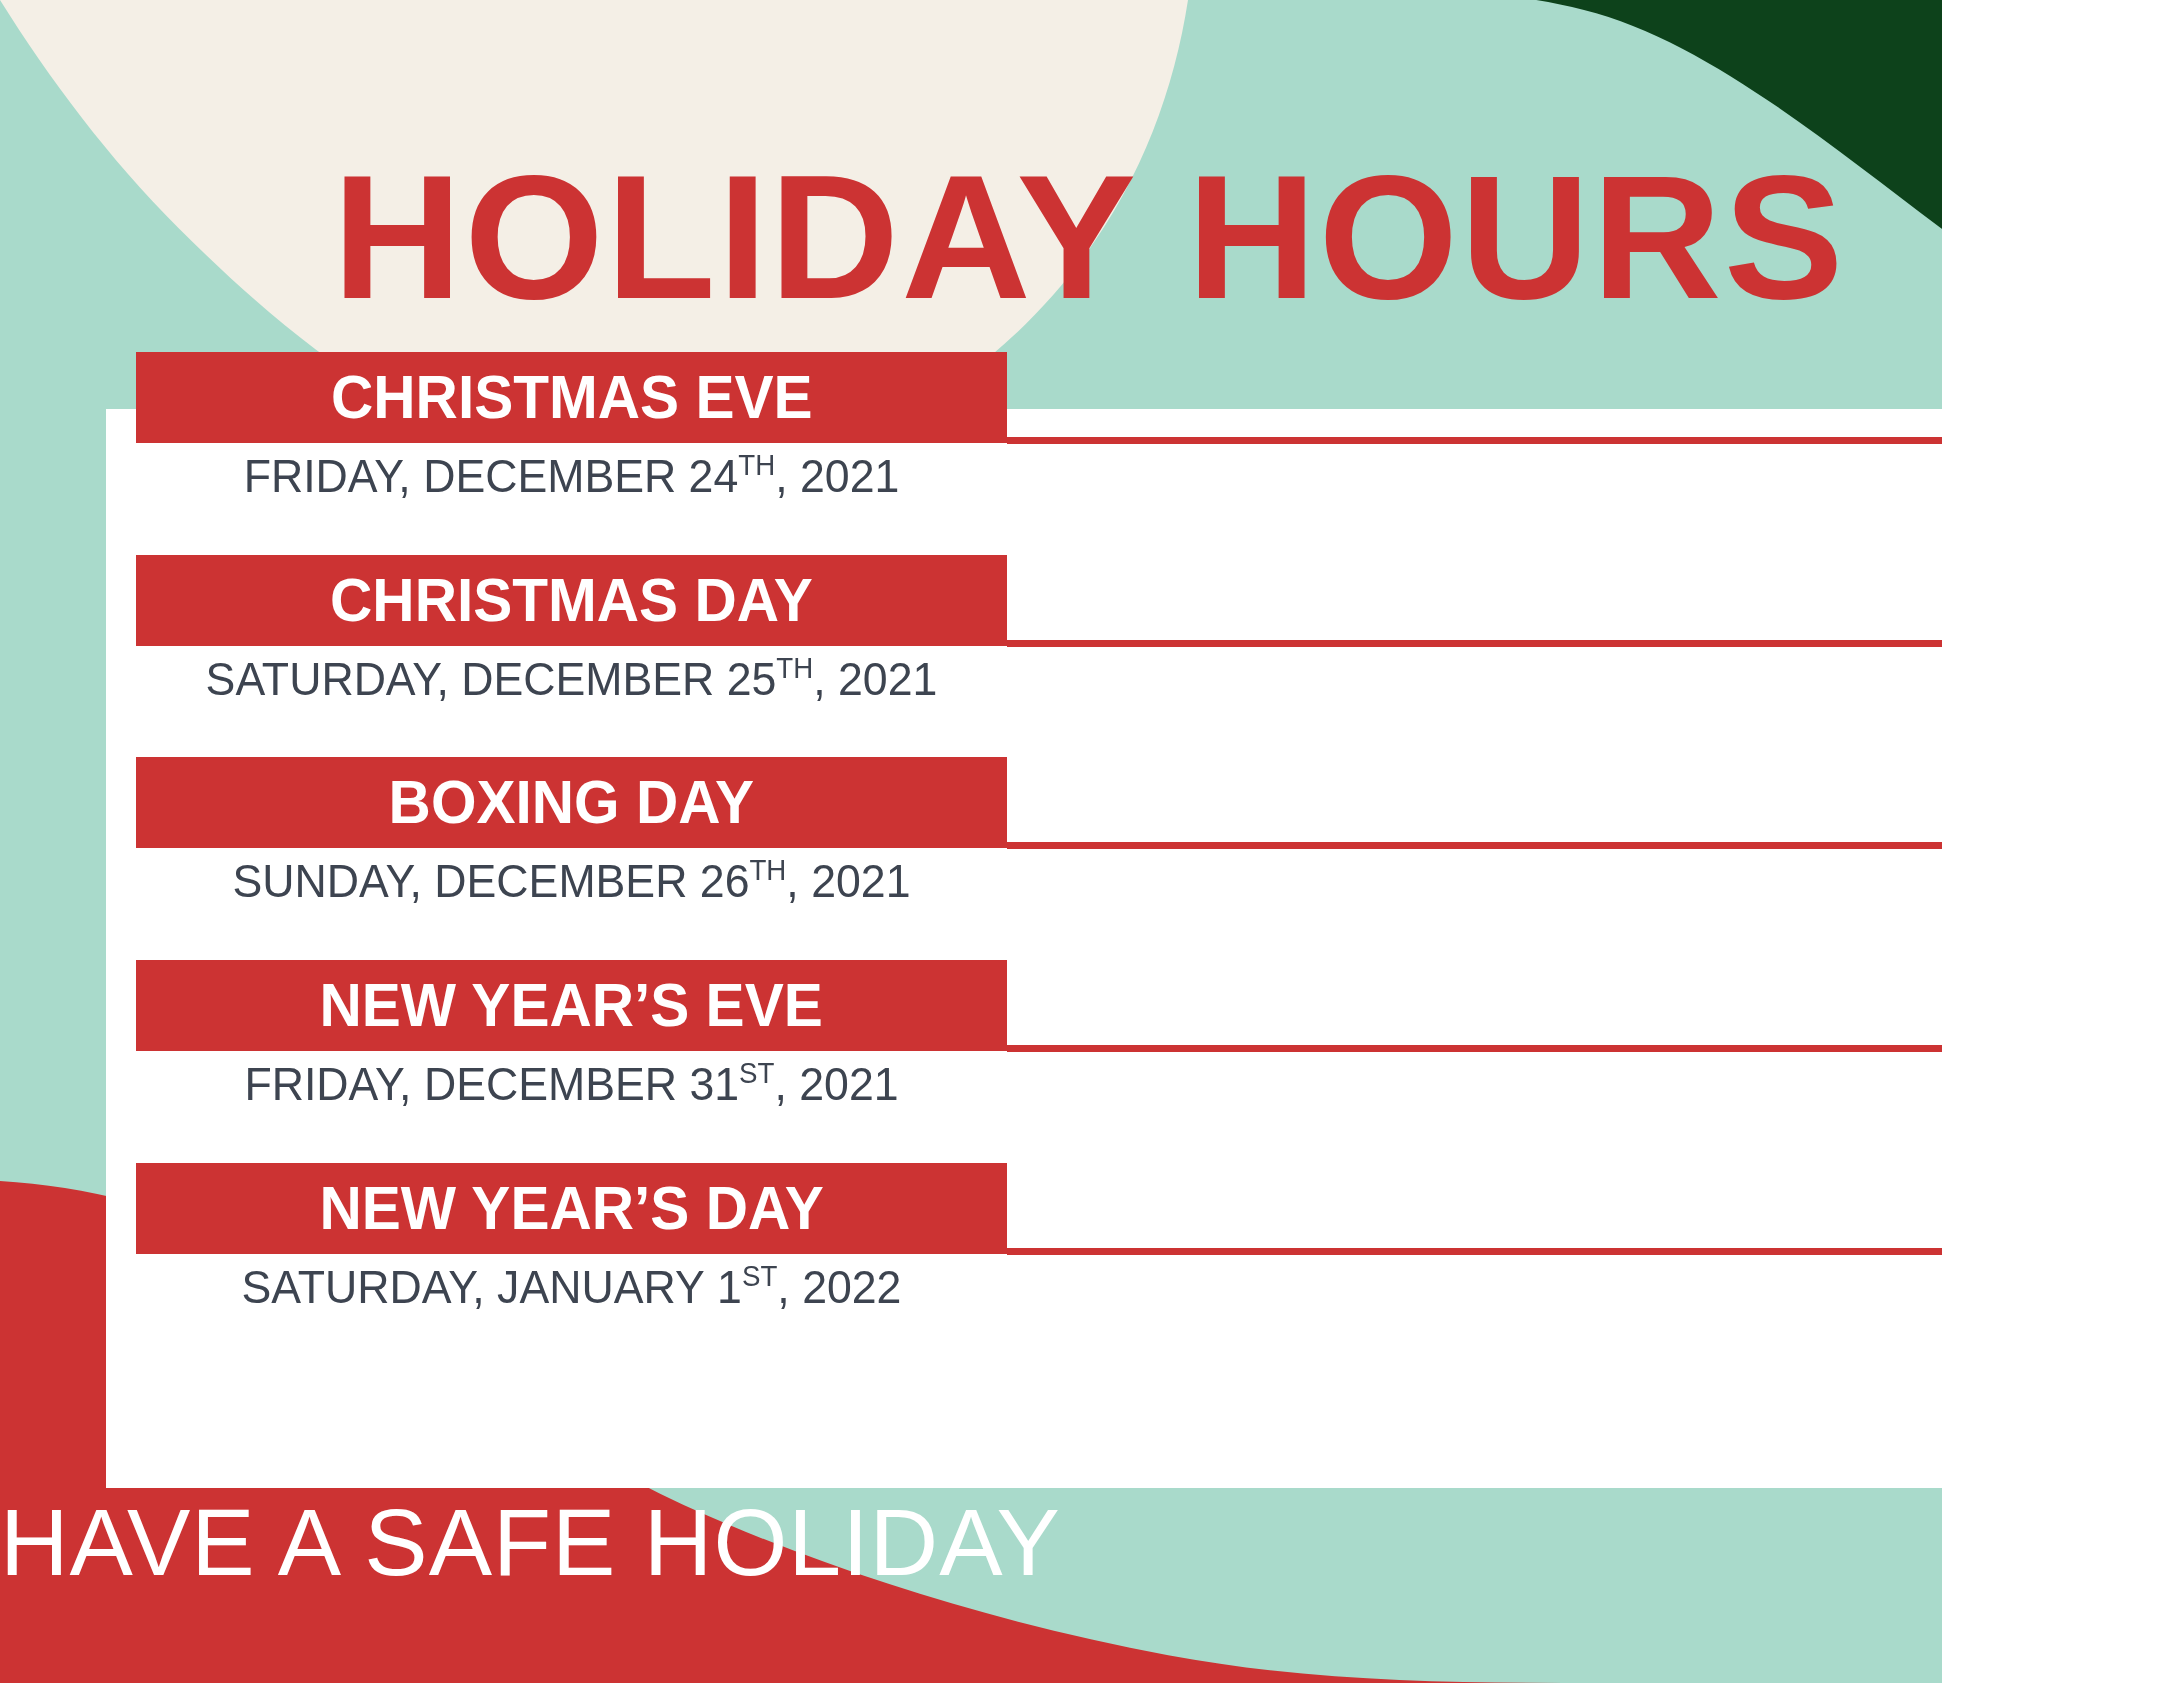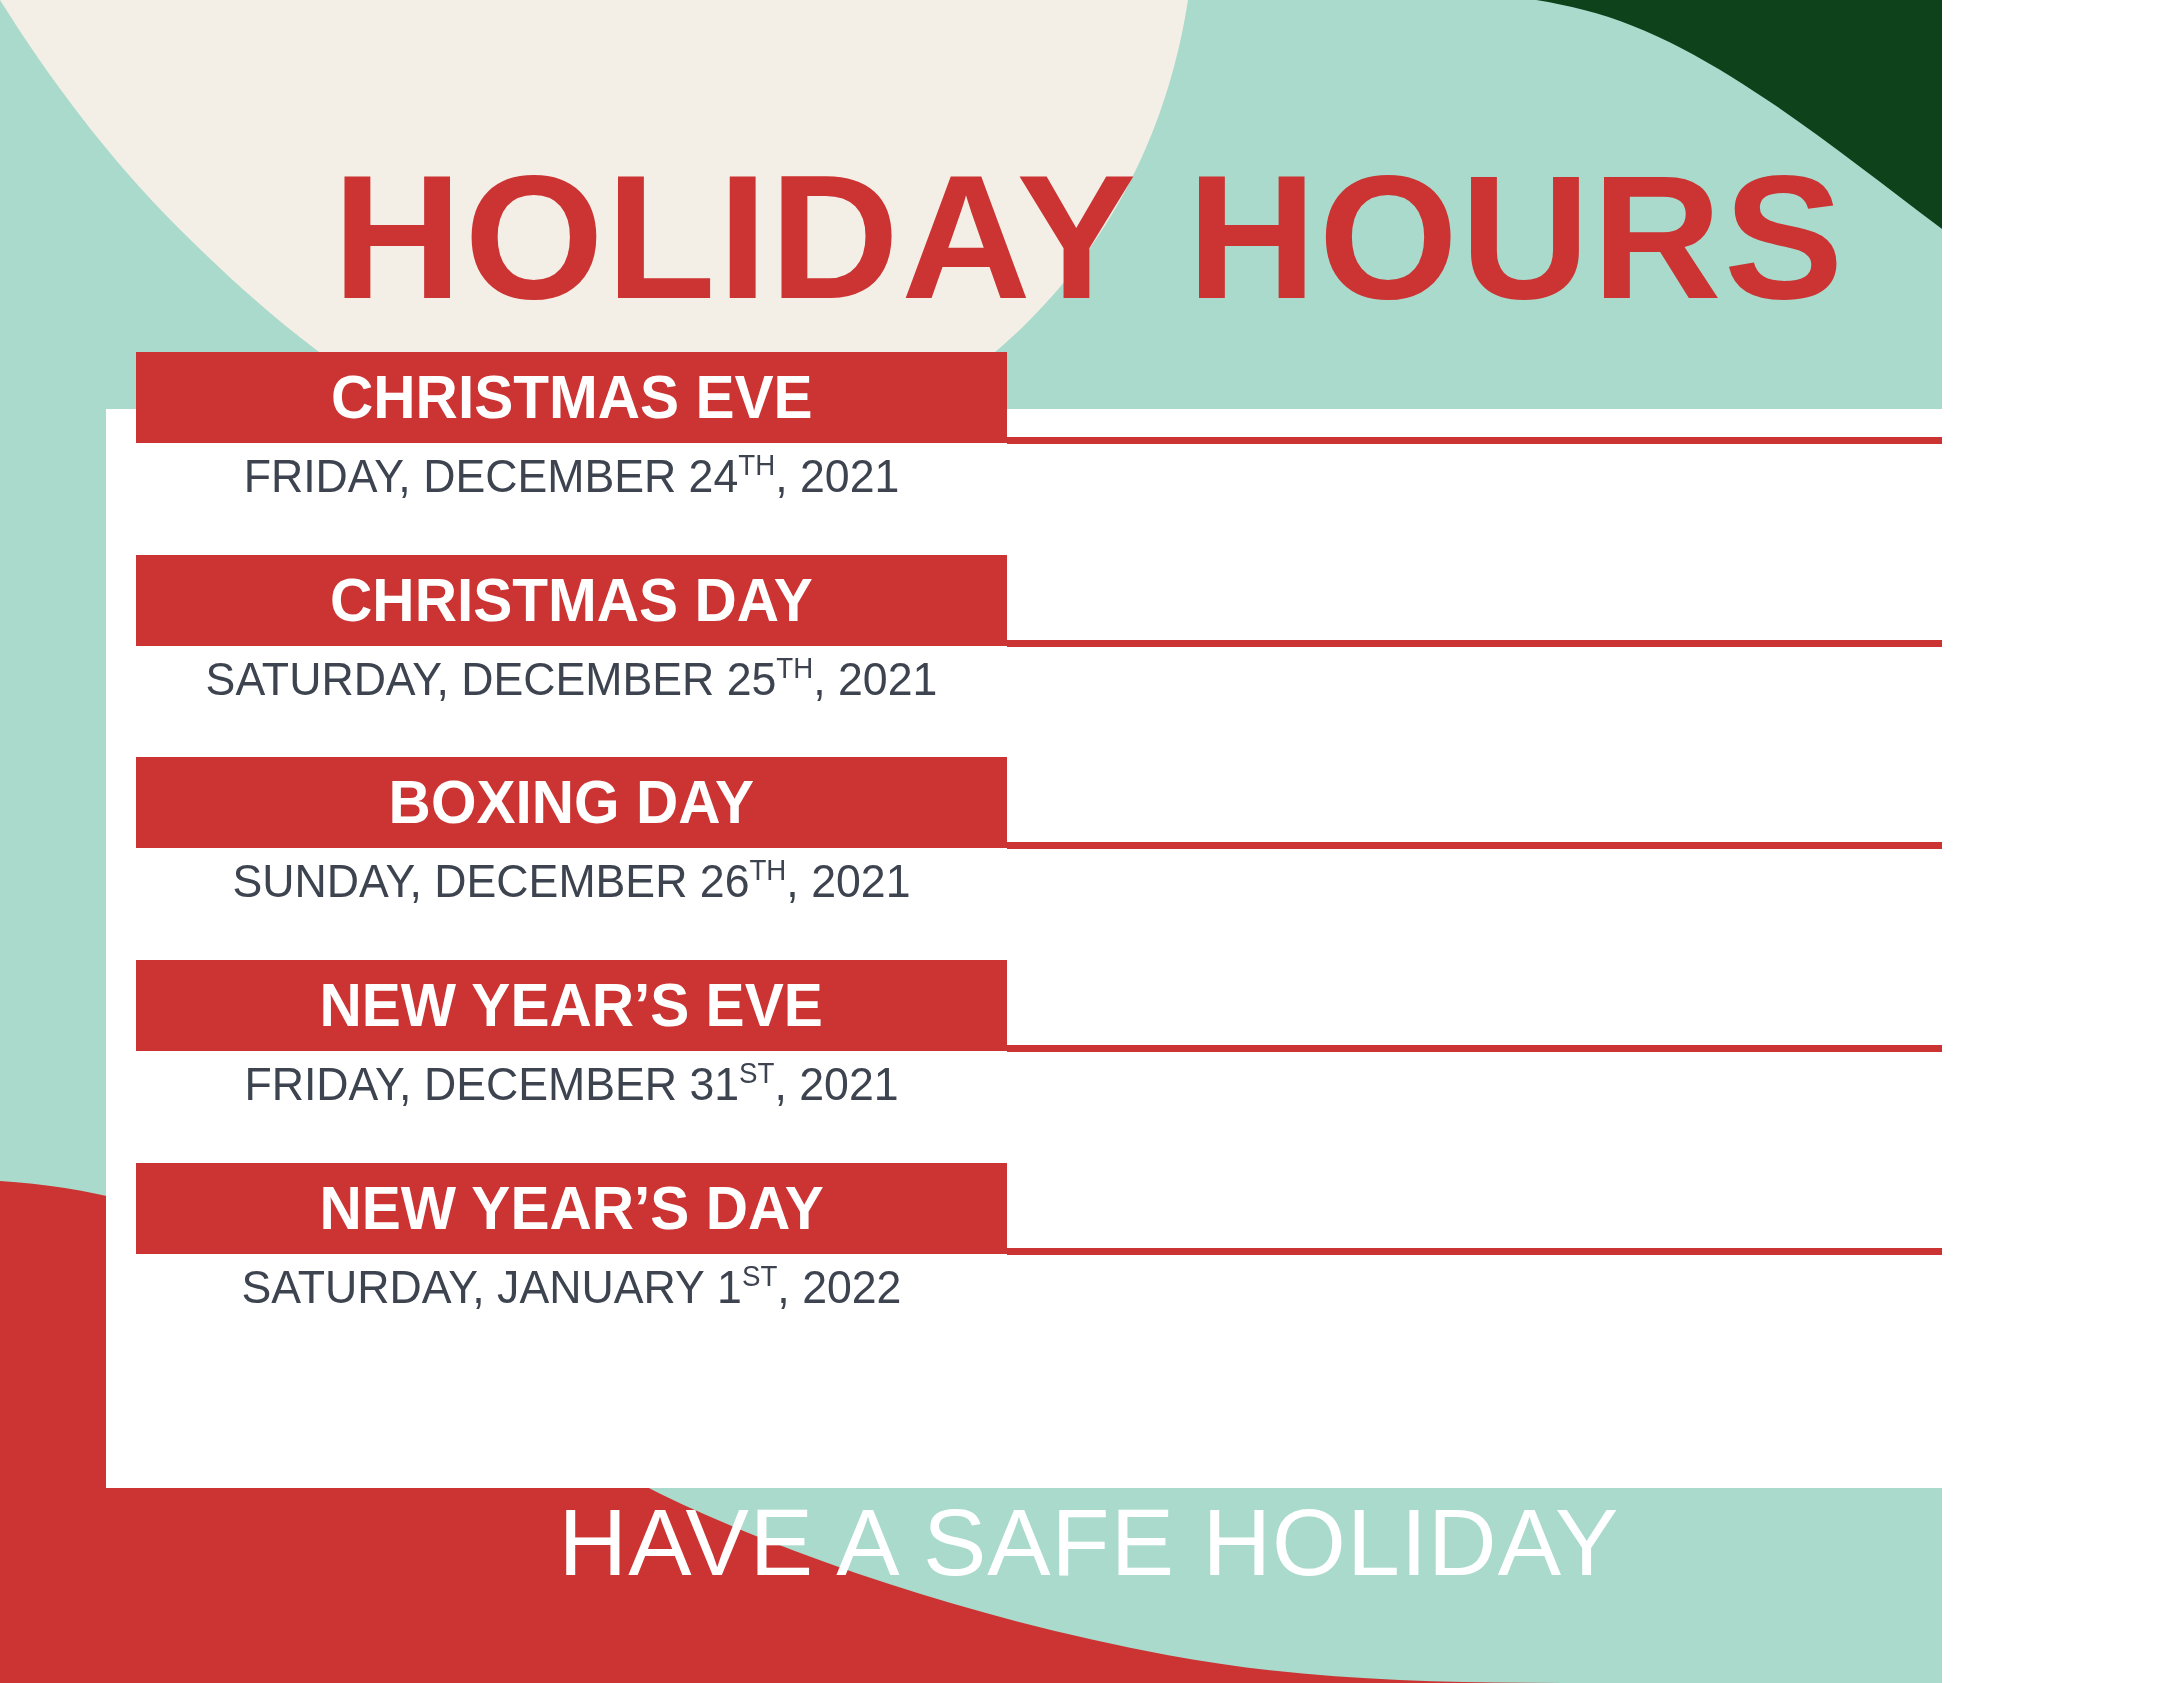--- a/index.html
+++ b/index.html
@@ -122,21 +122,21 @@
     vertical-align: super;
     line-height: 0;
   }
 
   
   .footer {
     position: absolute;
     left: 0;
     top: 1495px;
     width: 2178px;
-    text-align: center;
+    text-align: left;
     z-index: 4;
     color: #ffffff;
     font-family: "Liberation Sans", sans-serif;
     font-weight: normal;
     font-size: 95px;
     letter-spacing: 1px;
     line-height: 1;
     white-space: nowrap;
   }
 

